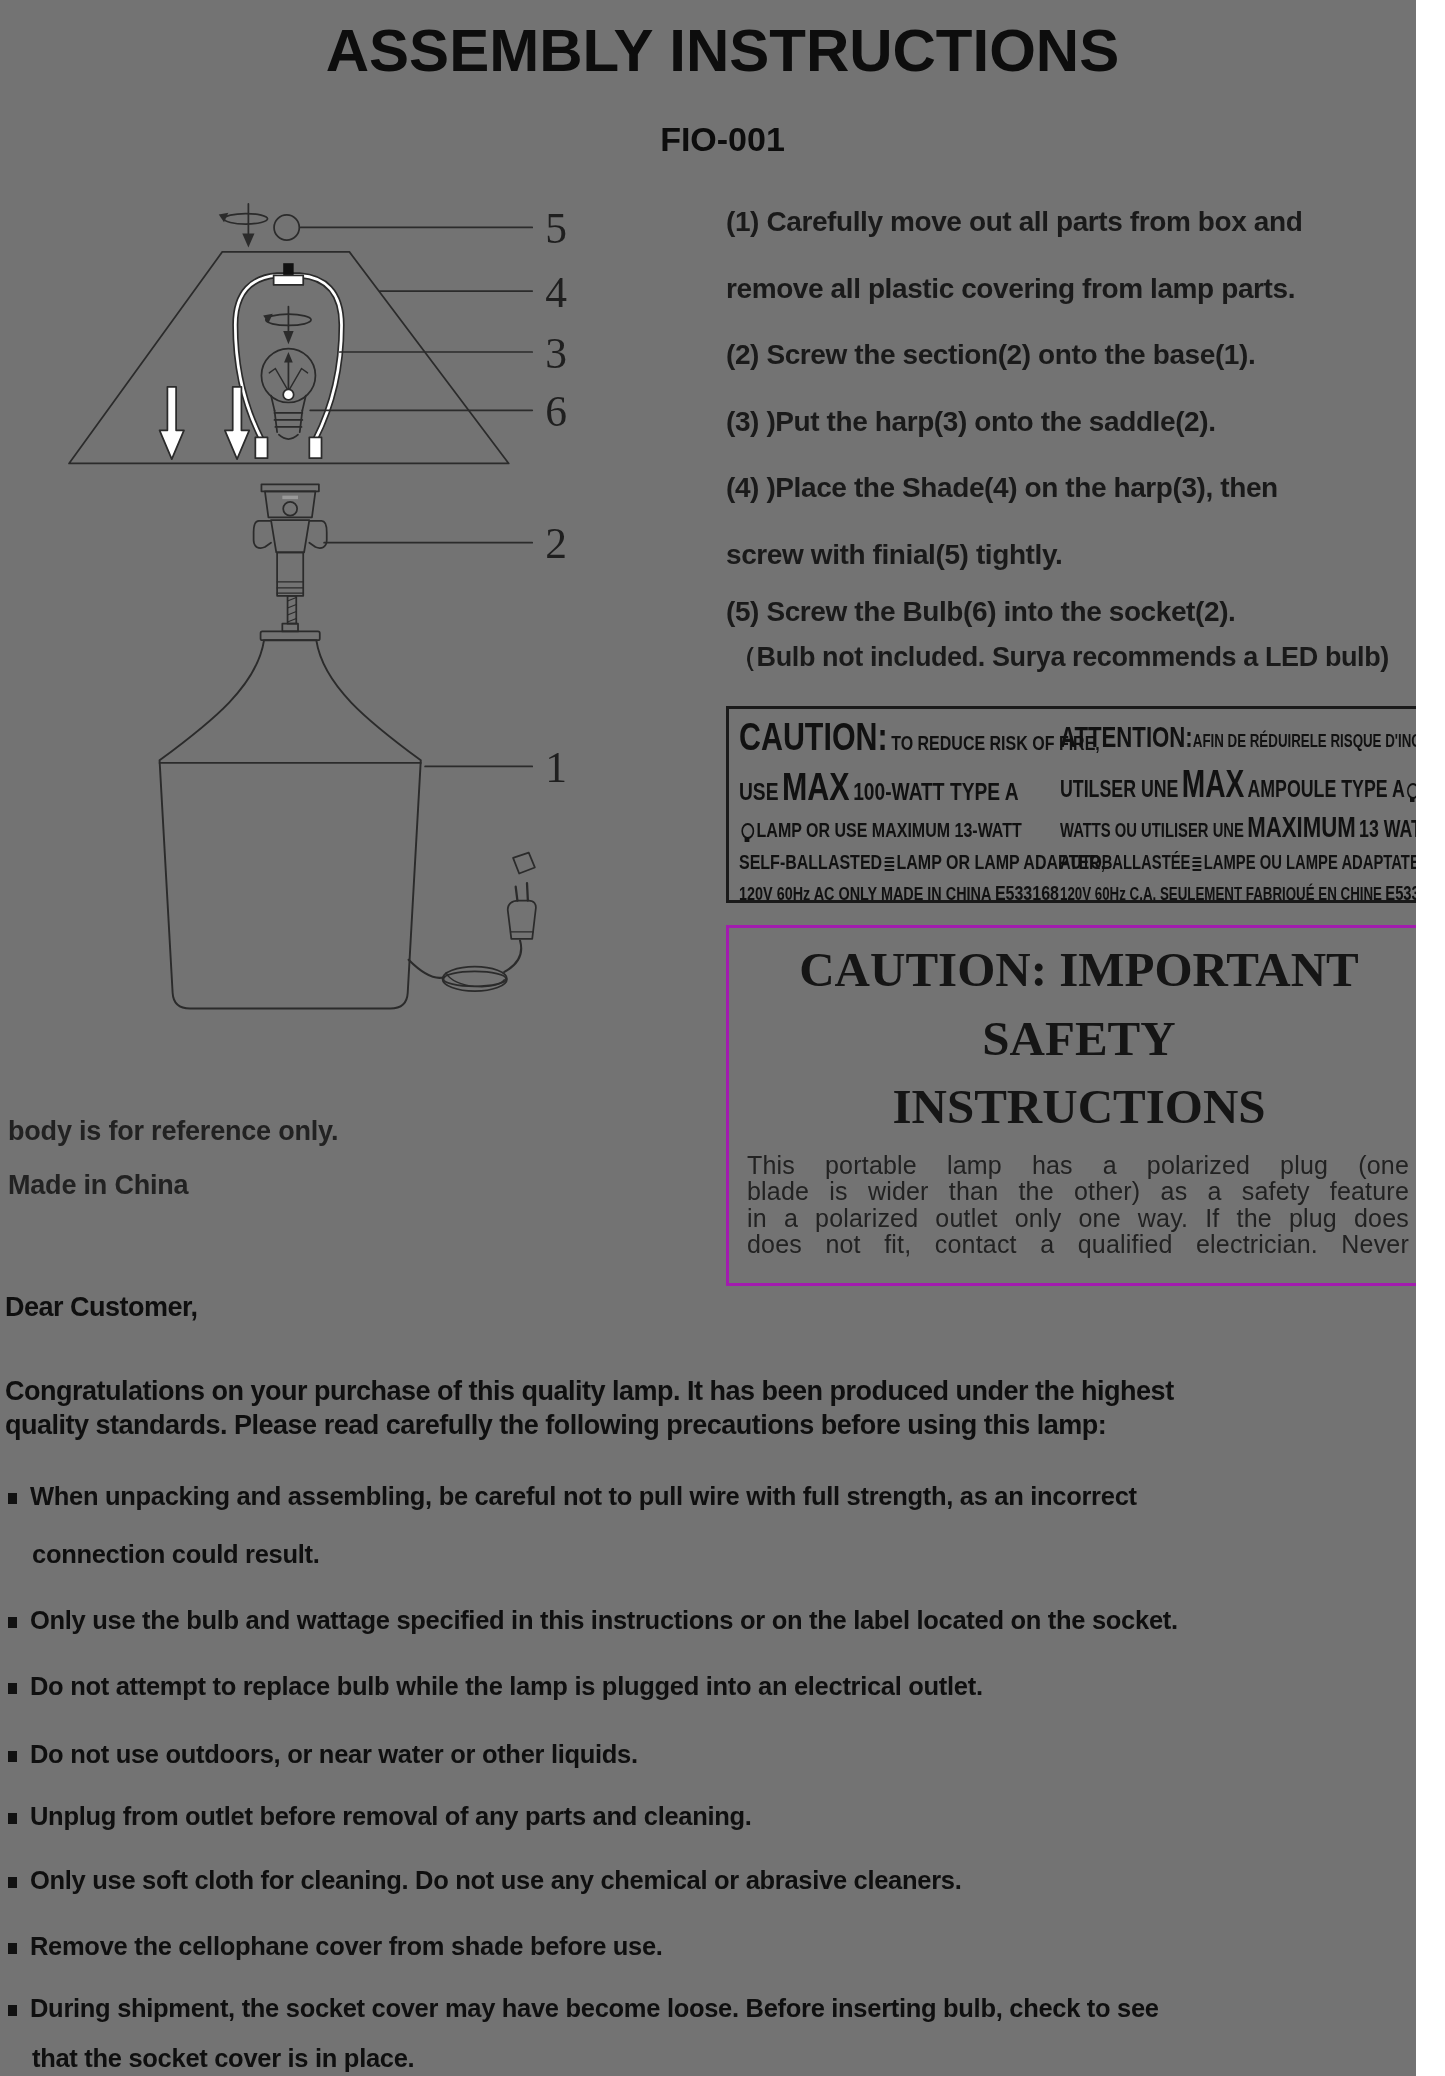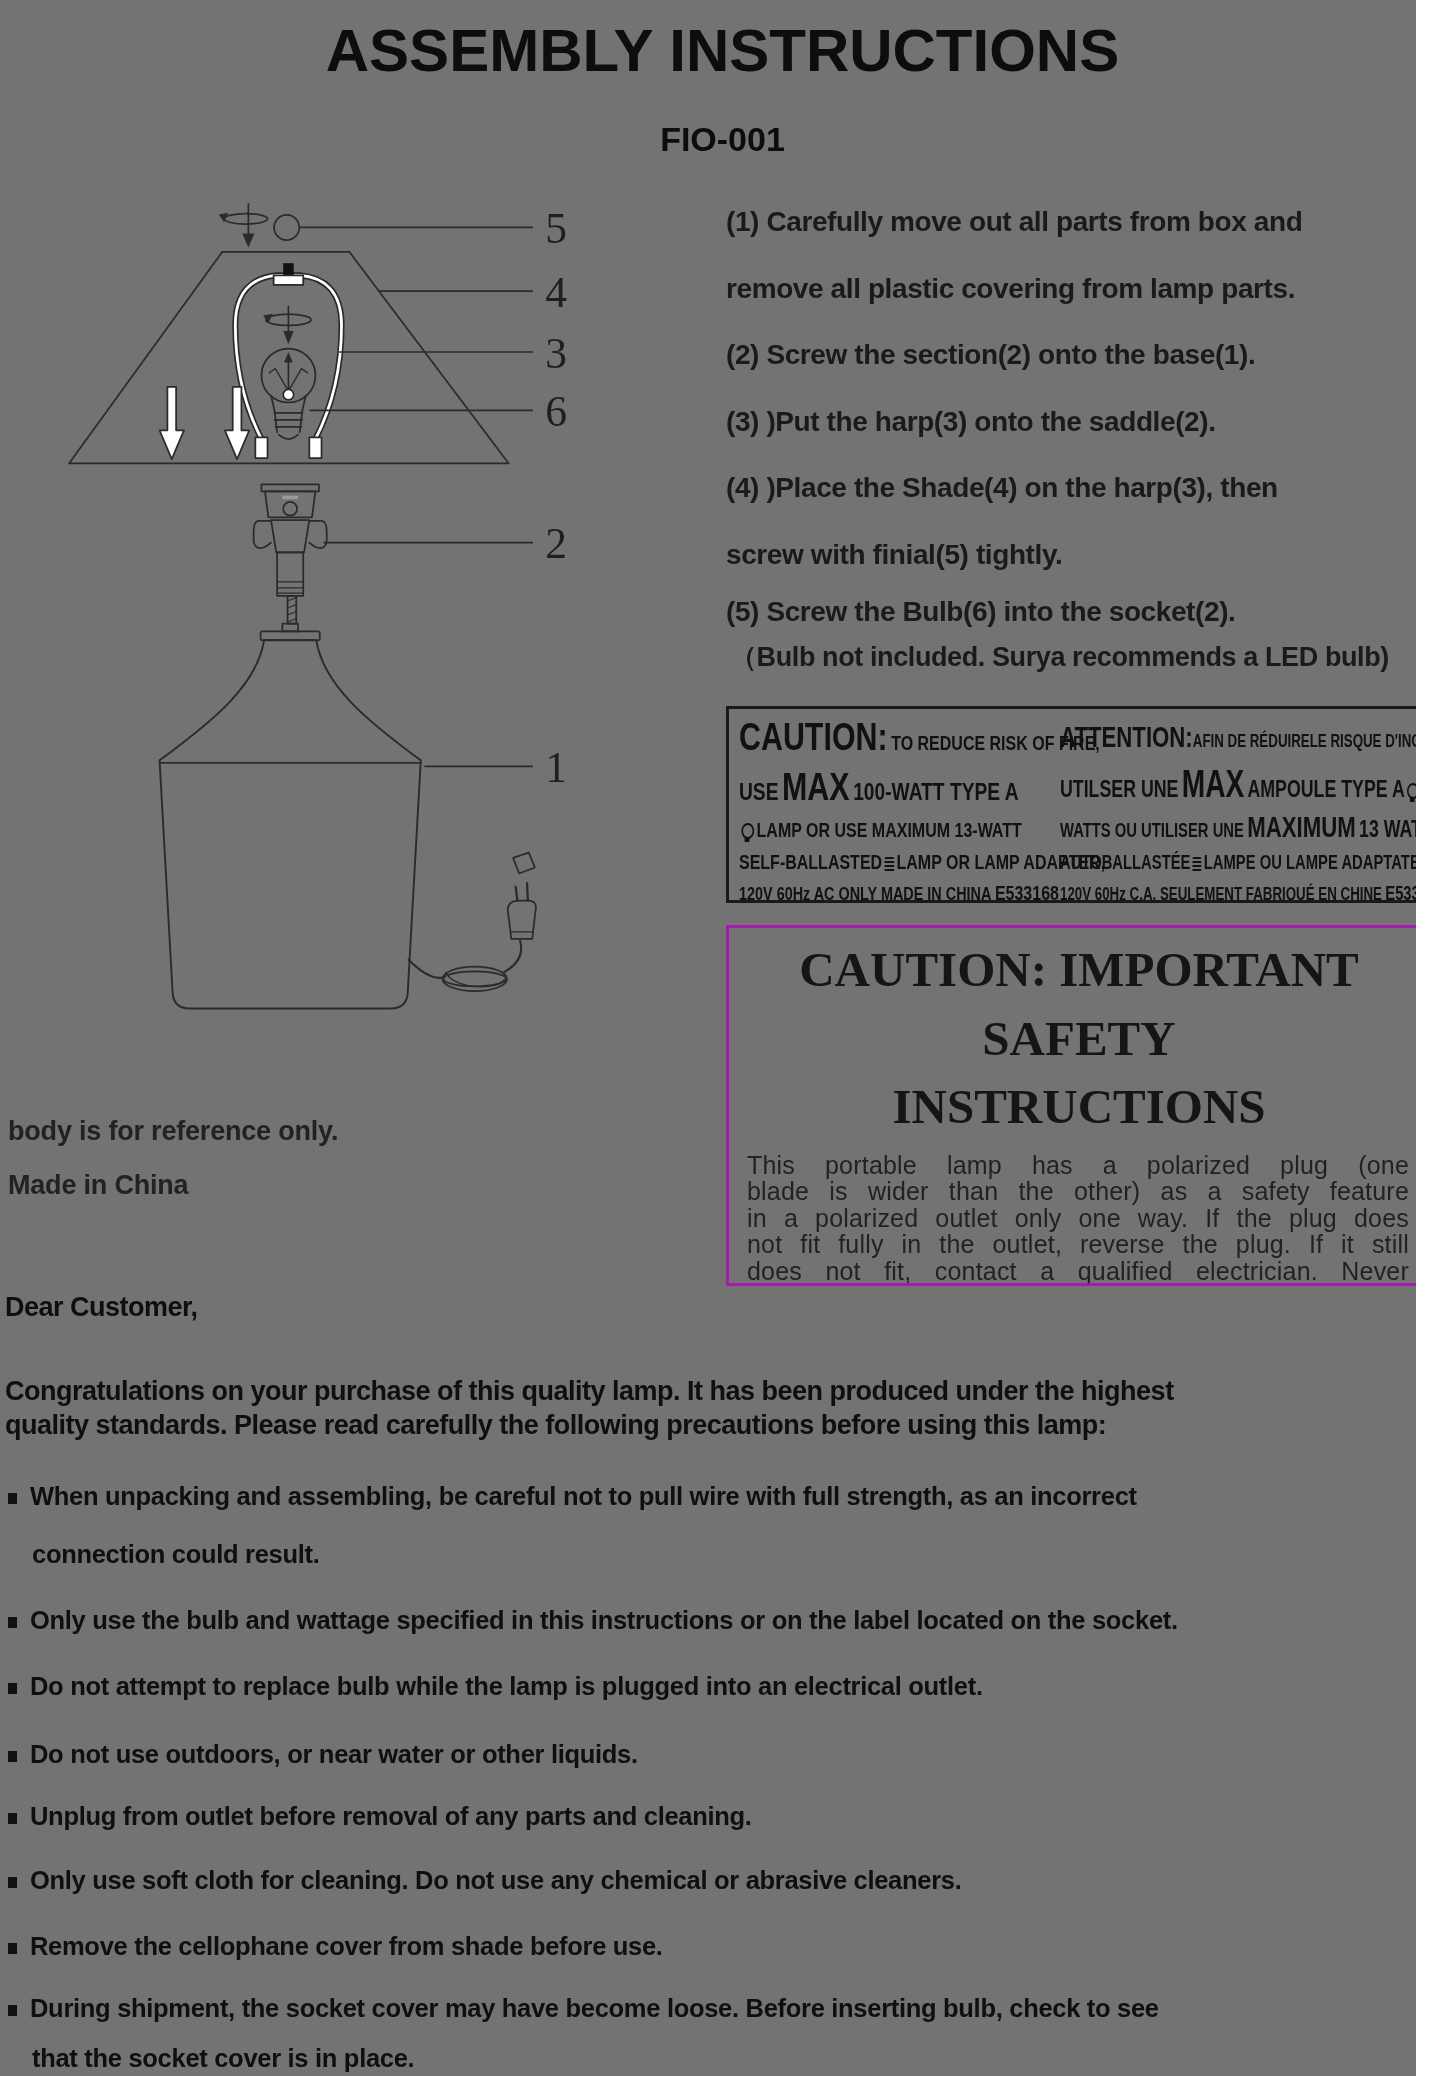--- a/index.html
+++ b/index.html
@@ -198,21 +198,20 @@
 
   <div class="abs safety-box">
     <div class="safety-head">
       <div>CAUTION: IMPORTANT SAFETY</div>
       <div>INSTRUCTIONS</div>
     </div>
     <div class="safety-body">
       <div class="jline">This portable lamp has a polarized plug (one</div>
       <div class="jline">blade is wider than the other) as a safety feature</div>
       <div class="jline">in a polarized outlet only one way. If the plug does</div>
-      <div class="jline">not fit fully in the outlet, reverse the plug. If it still</div>
       <div class="jline">does not fit, contact a qualified electrician. Never</div>
 
     </div>
   </div>
 
   <div class="abs note-line" style="top:1116px">body is for reference only.</div>
   <div class="abs note-line" style="top:1170px">Made in China</div>
 
   <div class="abs body-line" style="top:1292px">Dear Customer,</div>
   <div class="abs body-line" style="top:1376px">Congratulations on your purchase of this quality lamp. It has been produced under the highest</div>

